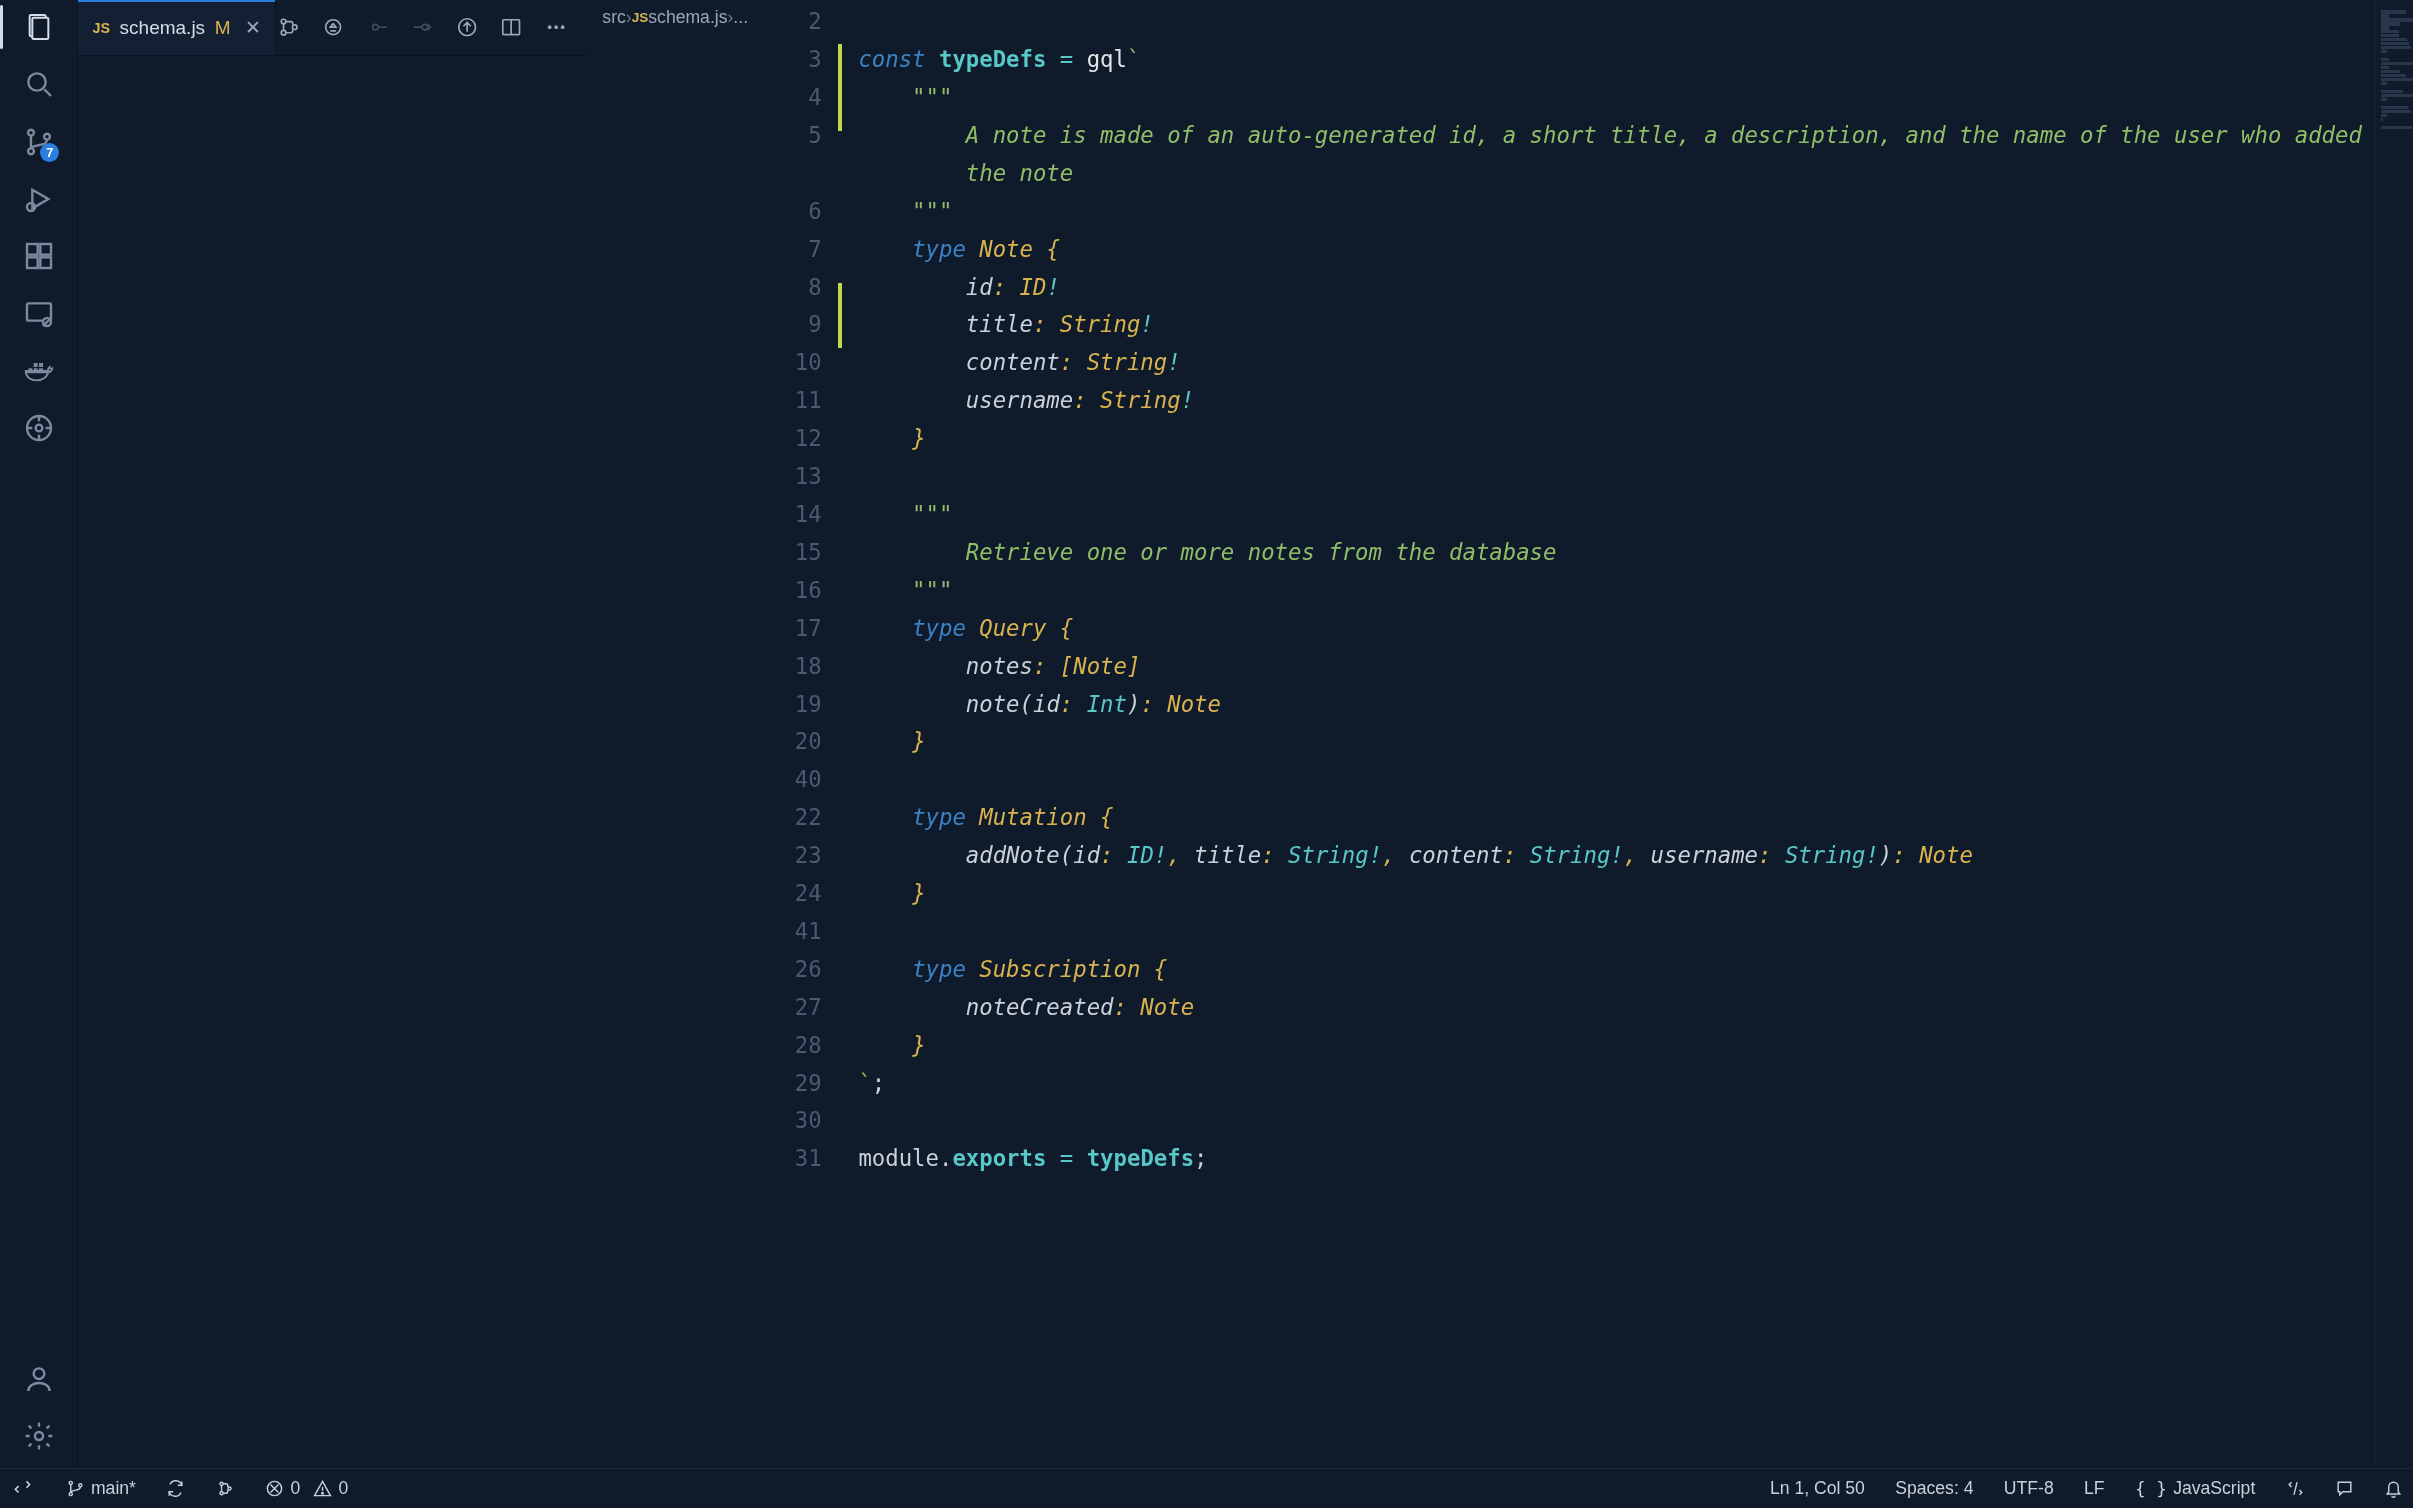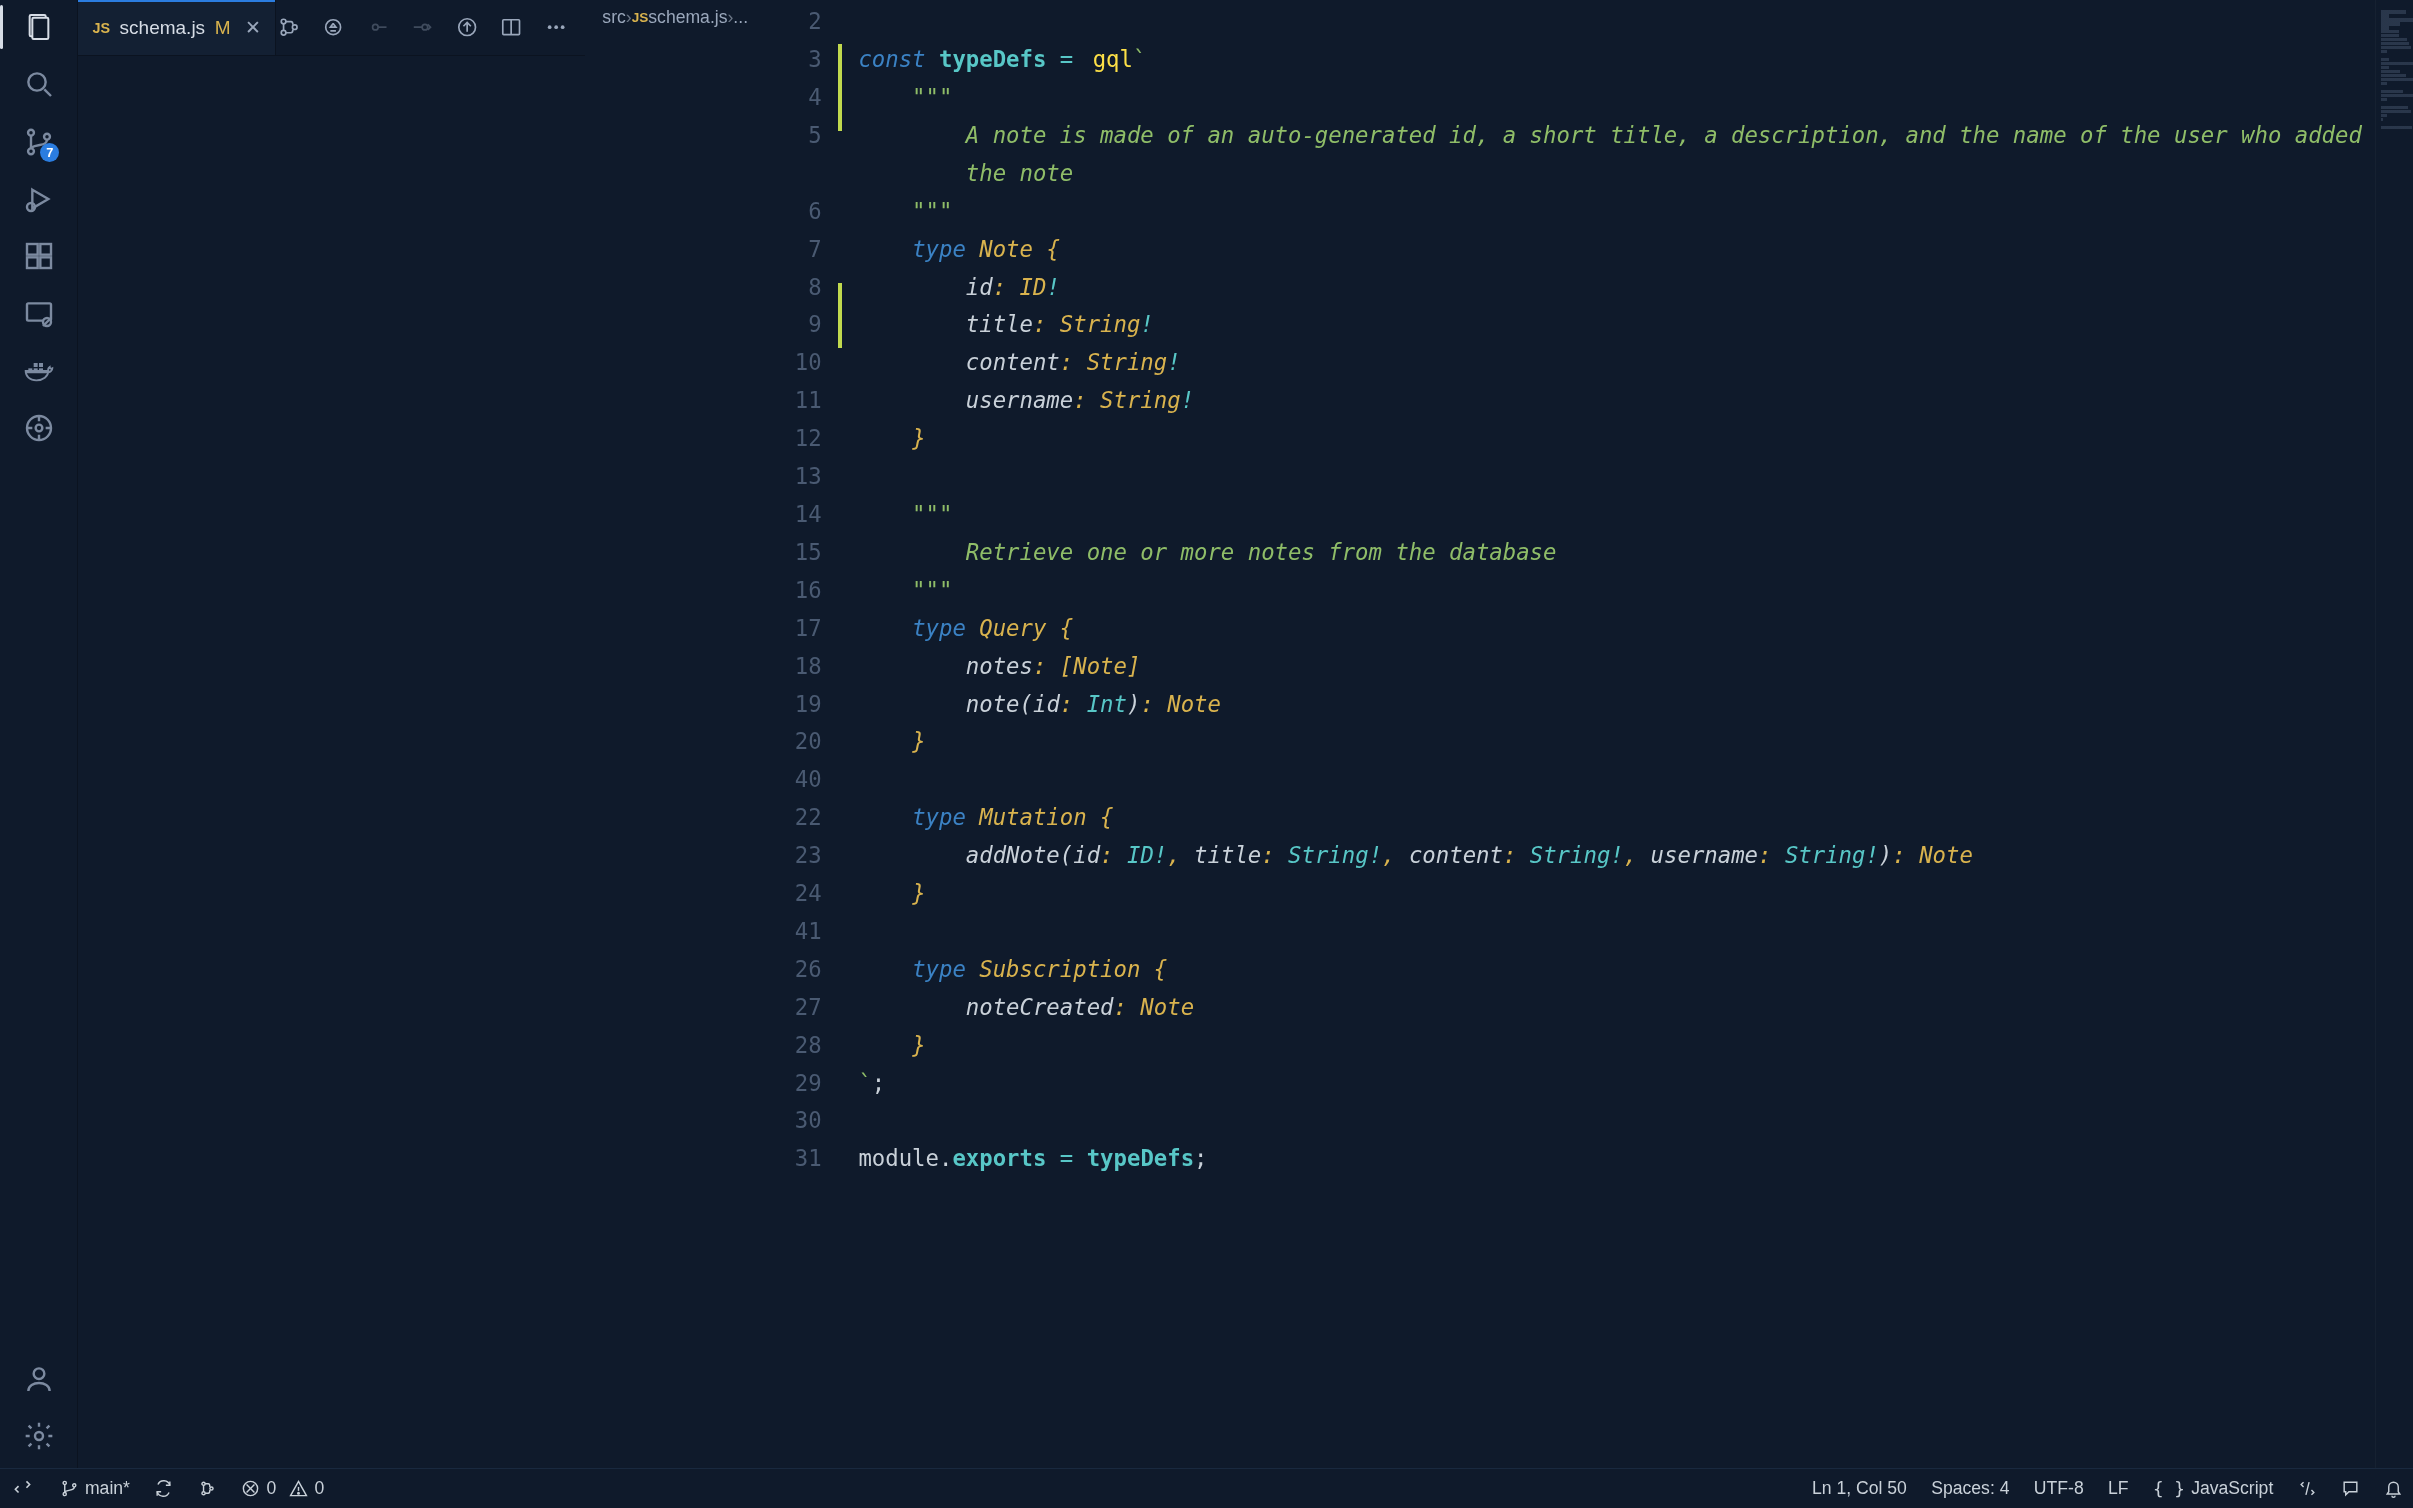--- a/index.html
+++ b/index.html
@@ -174,21 +174,21 @@
     position:absolute; left:0; top:0; bottom:0; width:4.8px;
     background:#c1d94e;
   }
 
   
   .kw1 { color:#3b82c4; font-style: italic; }         
   .kw2 { color:#3b82c4; font-style: italic; }
   .ident { color:#c9d1d9; }
   .var { color:#58c7c7;font-weight:bold; }
   .op  { color:#58c7c7; }
-  .fn  { color:#fde047;margin-left:6px; }
+  .fn  { color:#e5e5e5; }
   .tick{ color:#8fbd68; }
   .str { color:#8fbd68; font-style: italic; }
   .typeName { color:#d9b34e; font-style: italic; }
   .field { color:#c9d1d9; font-style: italic; }
   .fieldType { color:#d9b34e; font-style: italic; }
   .punct { color:#d9b34e; font-style: italic; }
   .brace { color:#d9b34e; font-style: italic; }
   .paren { color:#c9d1d9; font-style: italic; }
   .argname { color:#c9d1d9; font-style: italic; }
   .argtype { color:#58c7c7; font-style: italic; }
@@ -224,21 +224,21 @@
   .status-bar {
     height: 40px;
     background: #0f1a2b;
     border-top: 0.8px solid #19293f;
     display: flex;
     align-items: center;
     font-family: -apple-system, "Segoe UI", sans-serif;
     font-size: 17.6px;
     color: #c9d1d9;
     padding: 0 6.4px;
-    gap: 18px;
+    gap: 24px;
   }
   .status-bar .chunk {
     display: flex; align-items: center; gap: 6.4px; cursor: pointer;
     padding: 0 3.2px;
   }
   .status-bar .remote {
     background: transparent;
     width: 32px; height: 100%;
     display:flex; align-items:center; justify-content:center;
     color:#c9d1d9;

